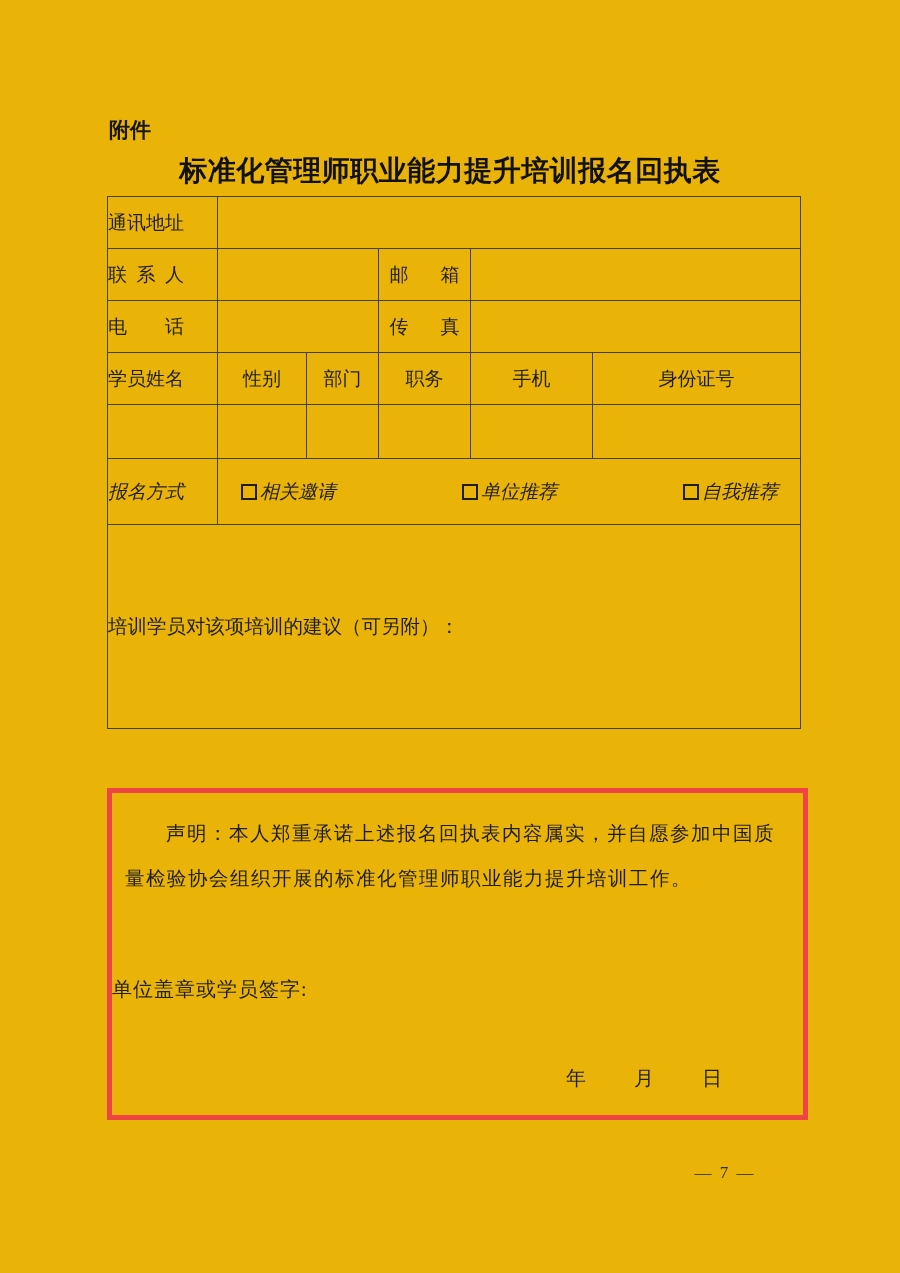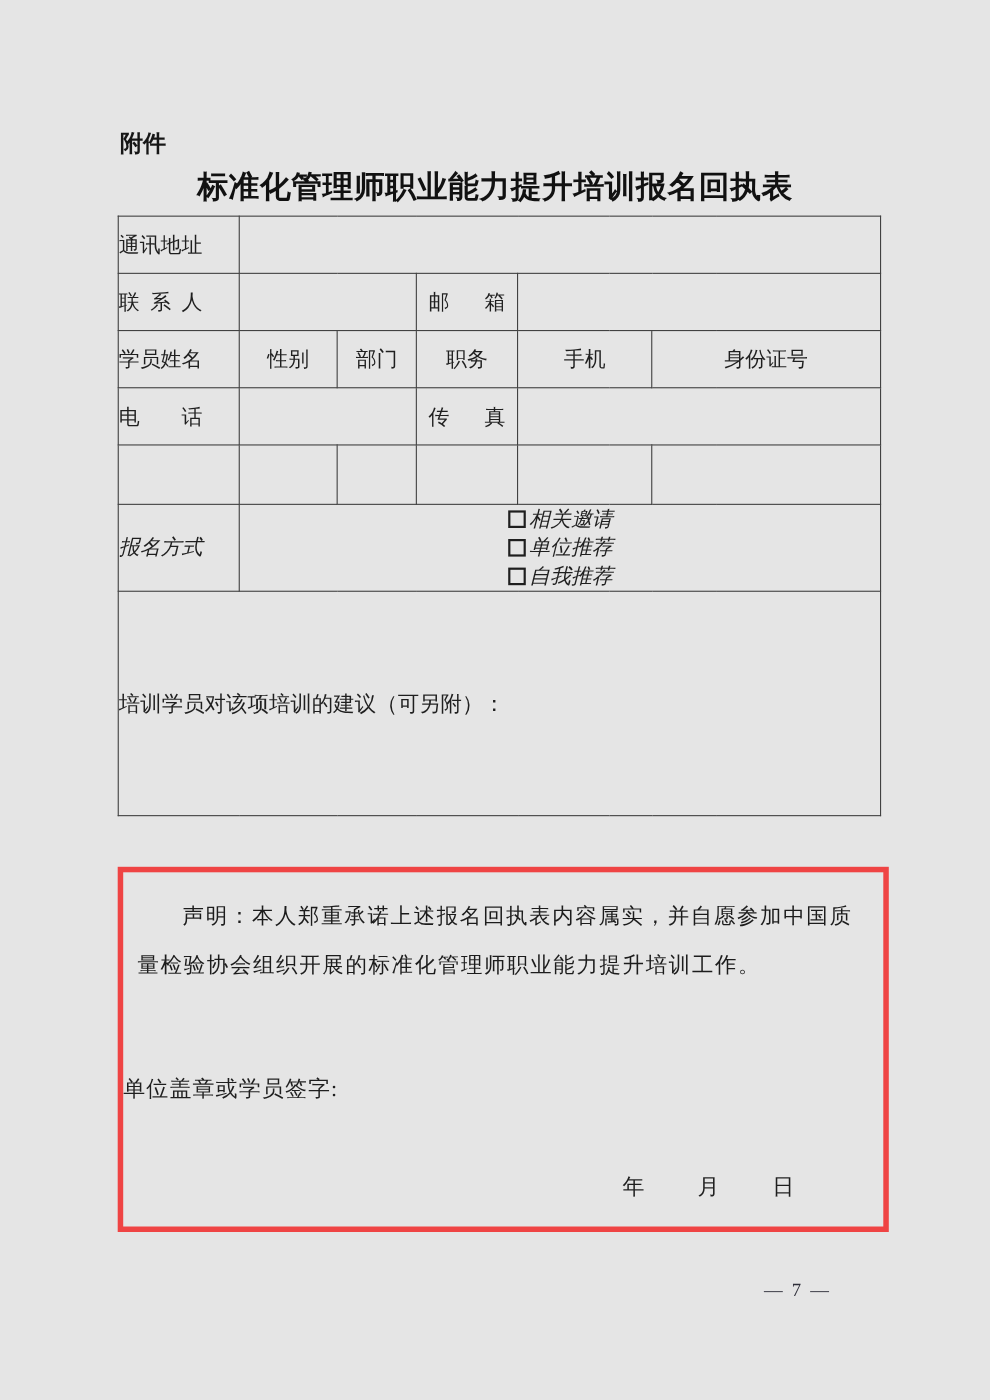--- a/index.html
+++ b/index.html
@@ -4,42 +4,42 @@
 <style>
   html, body {
     margin: 0;
     padding: 0;
     background: #ffffff;
   }
   .page {
     position: relative;
     width: 900px;
     height: 1273px;
-    background: #e5e5e5;
+    background: #eab308;
     font-family: "Liberation Serif", serif;
     color: #1f1f1f;
     overflow: hidden;
   }
   .attachment {
     position: absolute;
     left: 109px;
     top: 116px;
     font-family: "Liberation Sans", sans-serif;
     font-weight: bold;
     font-size: 21px;
     color: #161616;
   }
   .doc-title {
     position: absolute;
     left: 0;
     top: 153px;
     width: 100%;
     margin: 0;
     text-align: center;
-    font-family: Liberation Serif, serif;
+    font-family: Liberation Sans, sans-serif;
     font-weight: bold;
     font-size: 28px;
     line-height: 36px;
     color: #111111;
     letter-spacing: 0.5px;
   }
   table.form-table {
     position: absolute;
     left: 107px;
     top: 196px;
@@ -66,21 +66,20 @@
     text-align-last: justify;
     white-space: nowrap;
   }
   .w76 { width: 76px; }
   .w70 { width: 70px; }
   .opt-row {
     display: flex;
     align-items: center;
     justify-content: space-between;
     padding: 0 22px 0 23px;
-    flex-direction: column;
   }
   .opt {
     display: flex;
     align-items: center;
     white-space: nowrap;
   }
   .cb {
     width: 12px;
     height: 12px;
     border: 2px solid #1f1f1f;
@@ -168,47 +167,47 @@
           <span class="jlabel w76">联系人</span>
         </td>
         <td colspan="2"></td>
         <td class="center-cell">
           <span class="jlabel w70">邮箱</span>
         </td>
         <td colspan="4"></td>
       </tr>
       <tr style="height:52px;">
         <td class="label-cell">
+          <span class="jlabel w76">电话</span>
+        </td>
+        <td colspan="2"></td>
+        <td class="center-cell">
+          <span class="jlabel w70">传真</span>
+        </td>
+        <td colspan="4"></td>
+      </tr>
+      <tr style="height:52px;">
+        <td class="label-cell">
           <span class="jlabel w76">学员姓名</span>
         </td>
         <td class="center-cell">
           <span>性别</span>
         </td>
         <td class="center-cell">
           <span>部门</span>
         </td>
         <td class="center-cell">
           <span>职务</span>
         </td>
         <td colspan="2" class="center-cell">
           <span>手机</span>
         </td>
         <td colspan="2" class="center-cell">
           <span>身份证号</span>
         </td>
-      </tr>
-      <tr style="height:52px;">
-        <td class="label-cell">
-          <span class="jlabel w76">电话</span>
-        </td>
-        <td colspan="2"></td>
-        <td class="center-cell">
-          <span class="jlabel w70">传真</span>
-        </td>
-        <td colspan="4"></td>
       </tr>
       <tr style="height:54px;">
         <td></td>
         <td></td>
         <td></td>
         <td></td>
         <td colspan="2"></td>
         <td colspan="2"></td>
       </tr>
       <tr style="height:66px;font-style:italic;">

